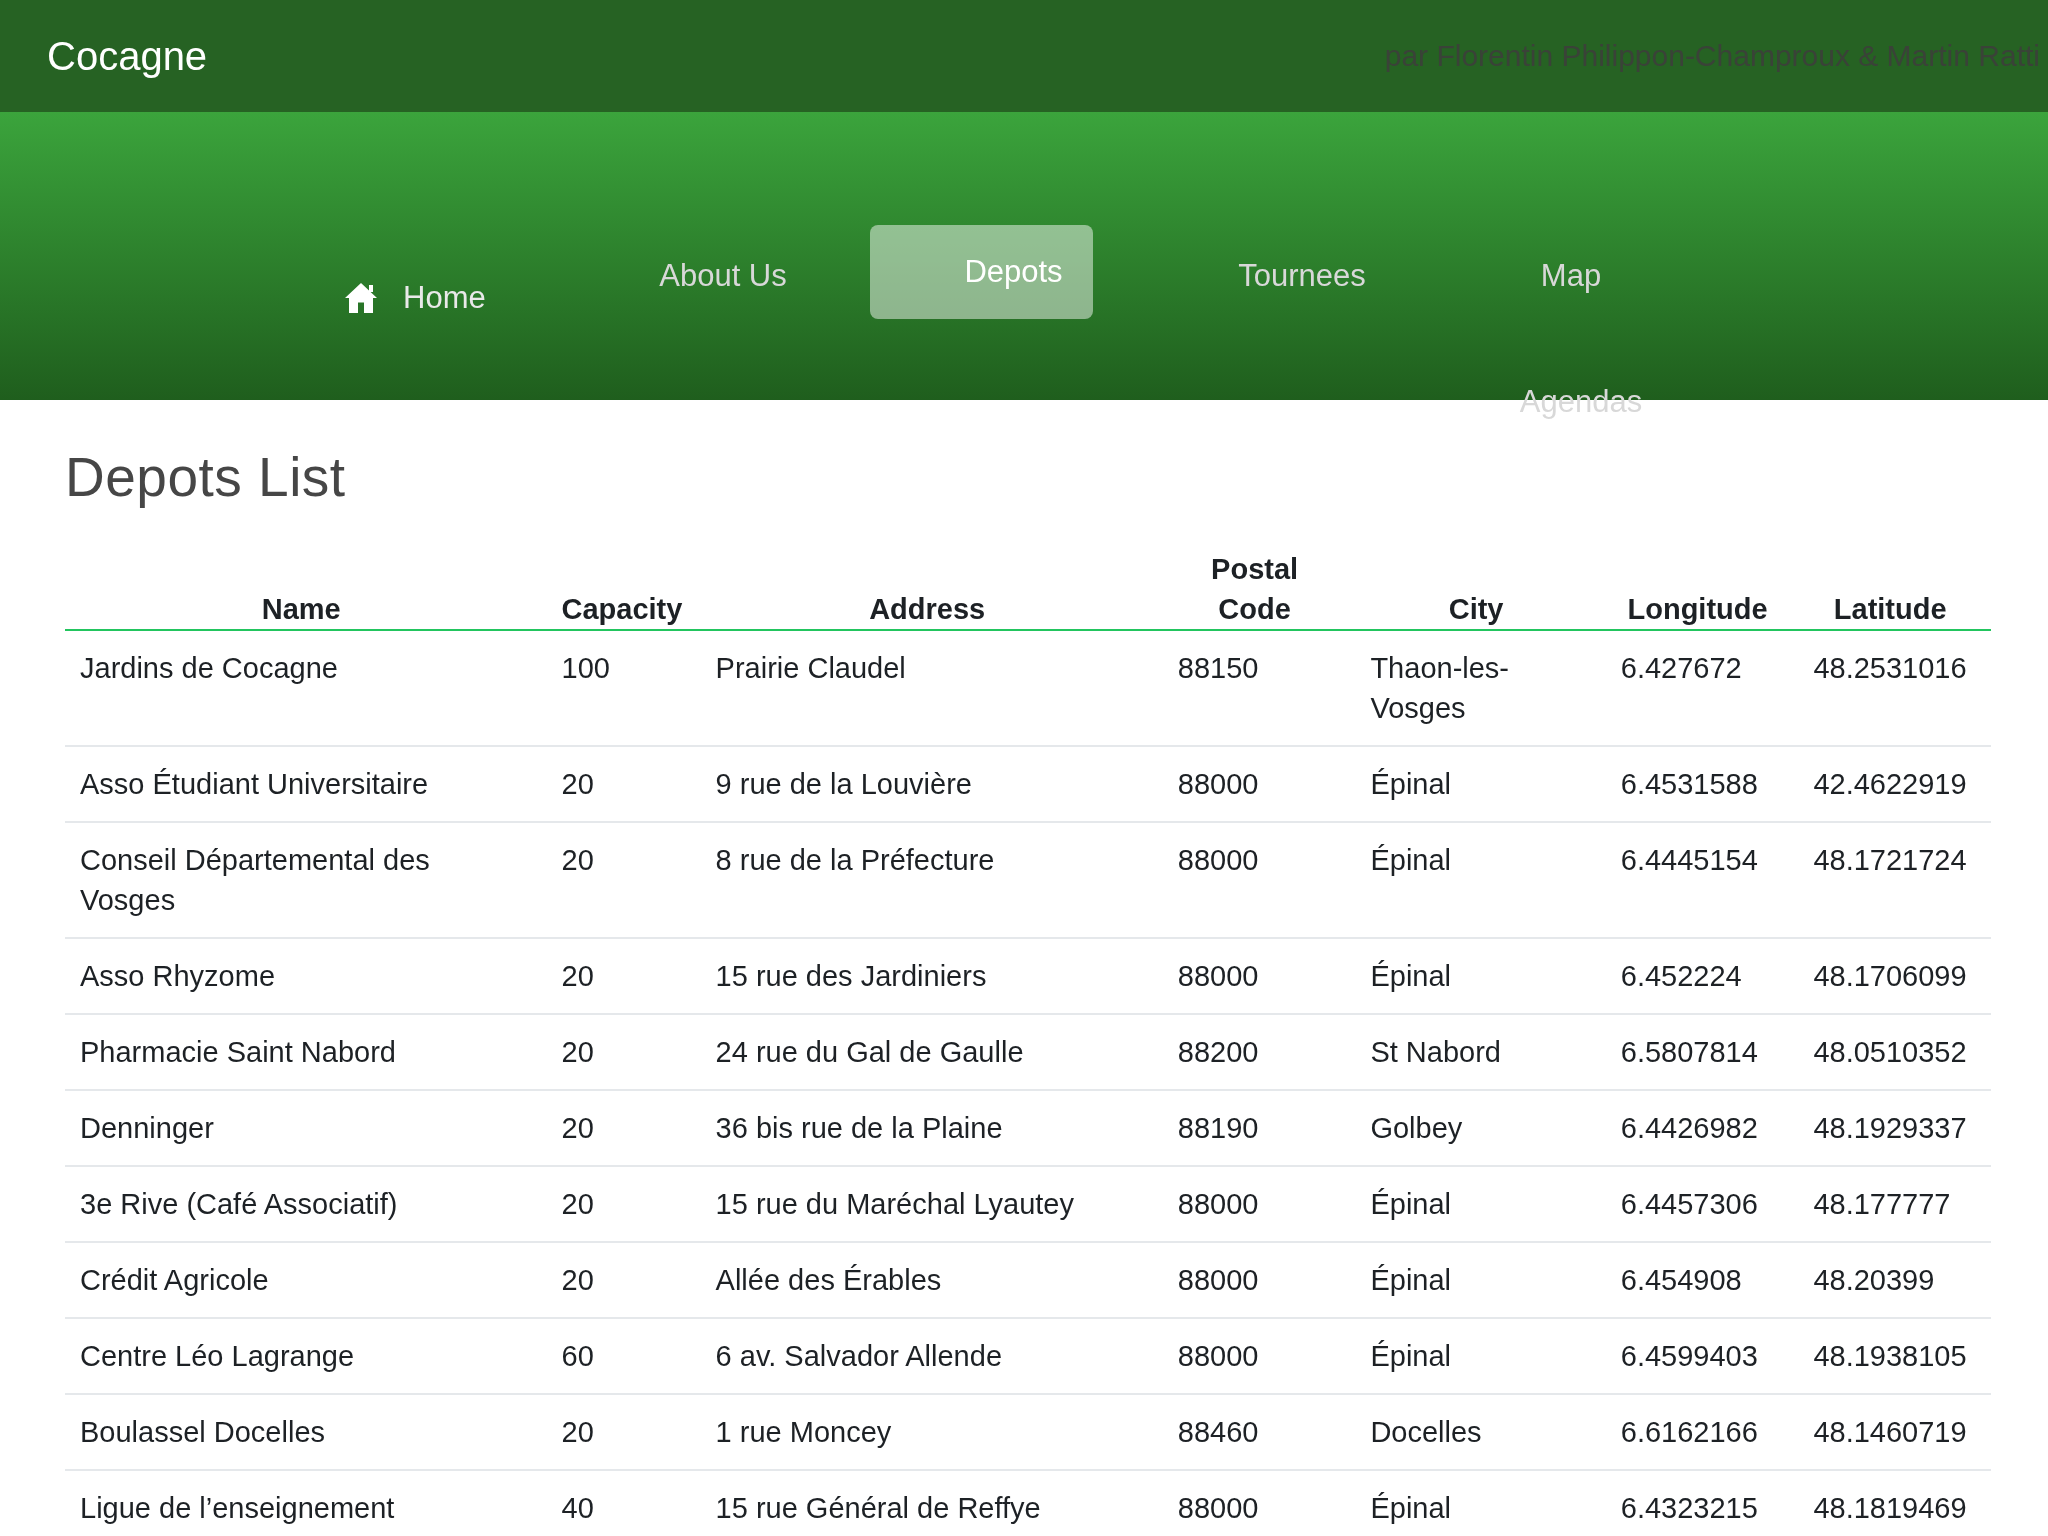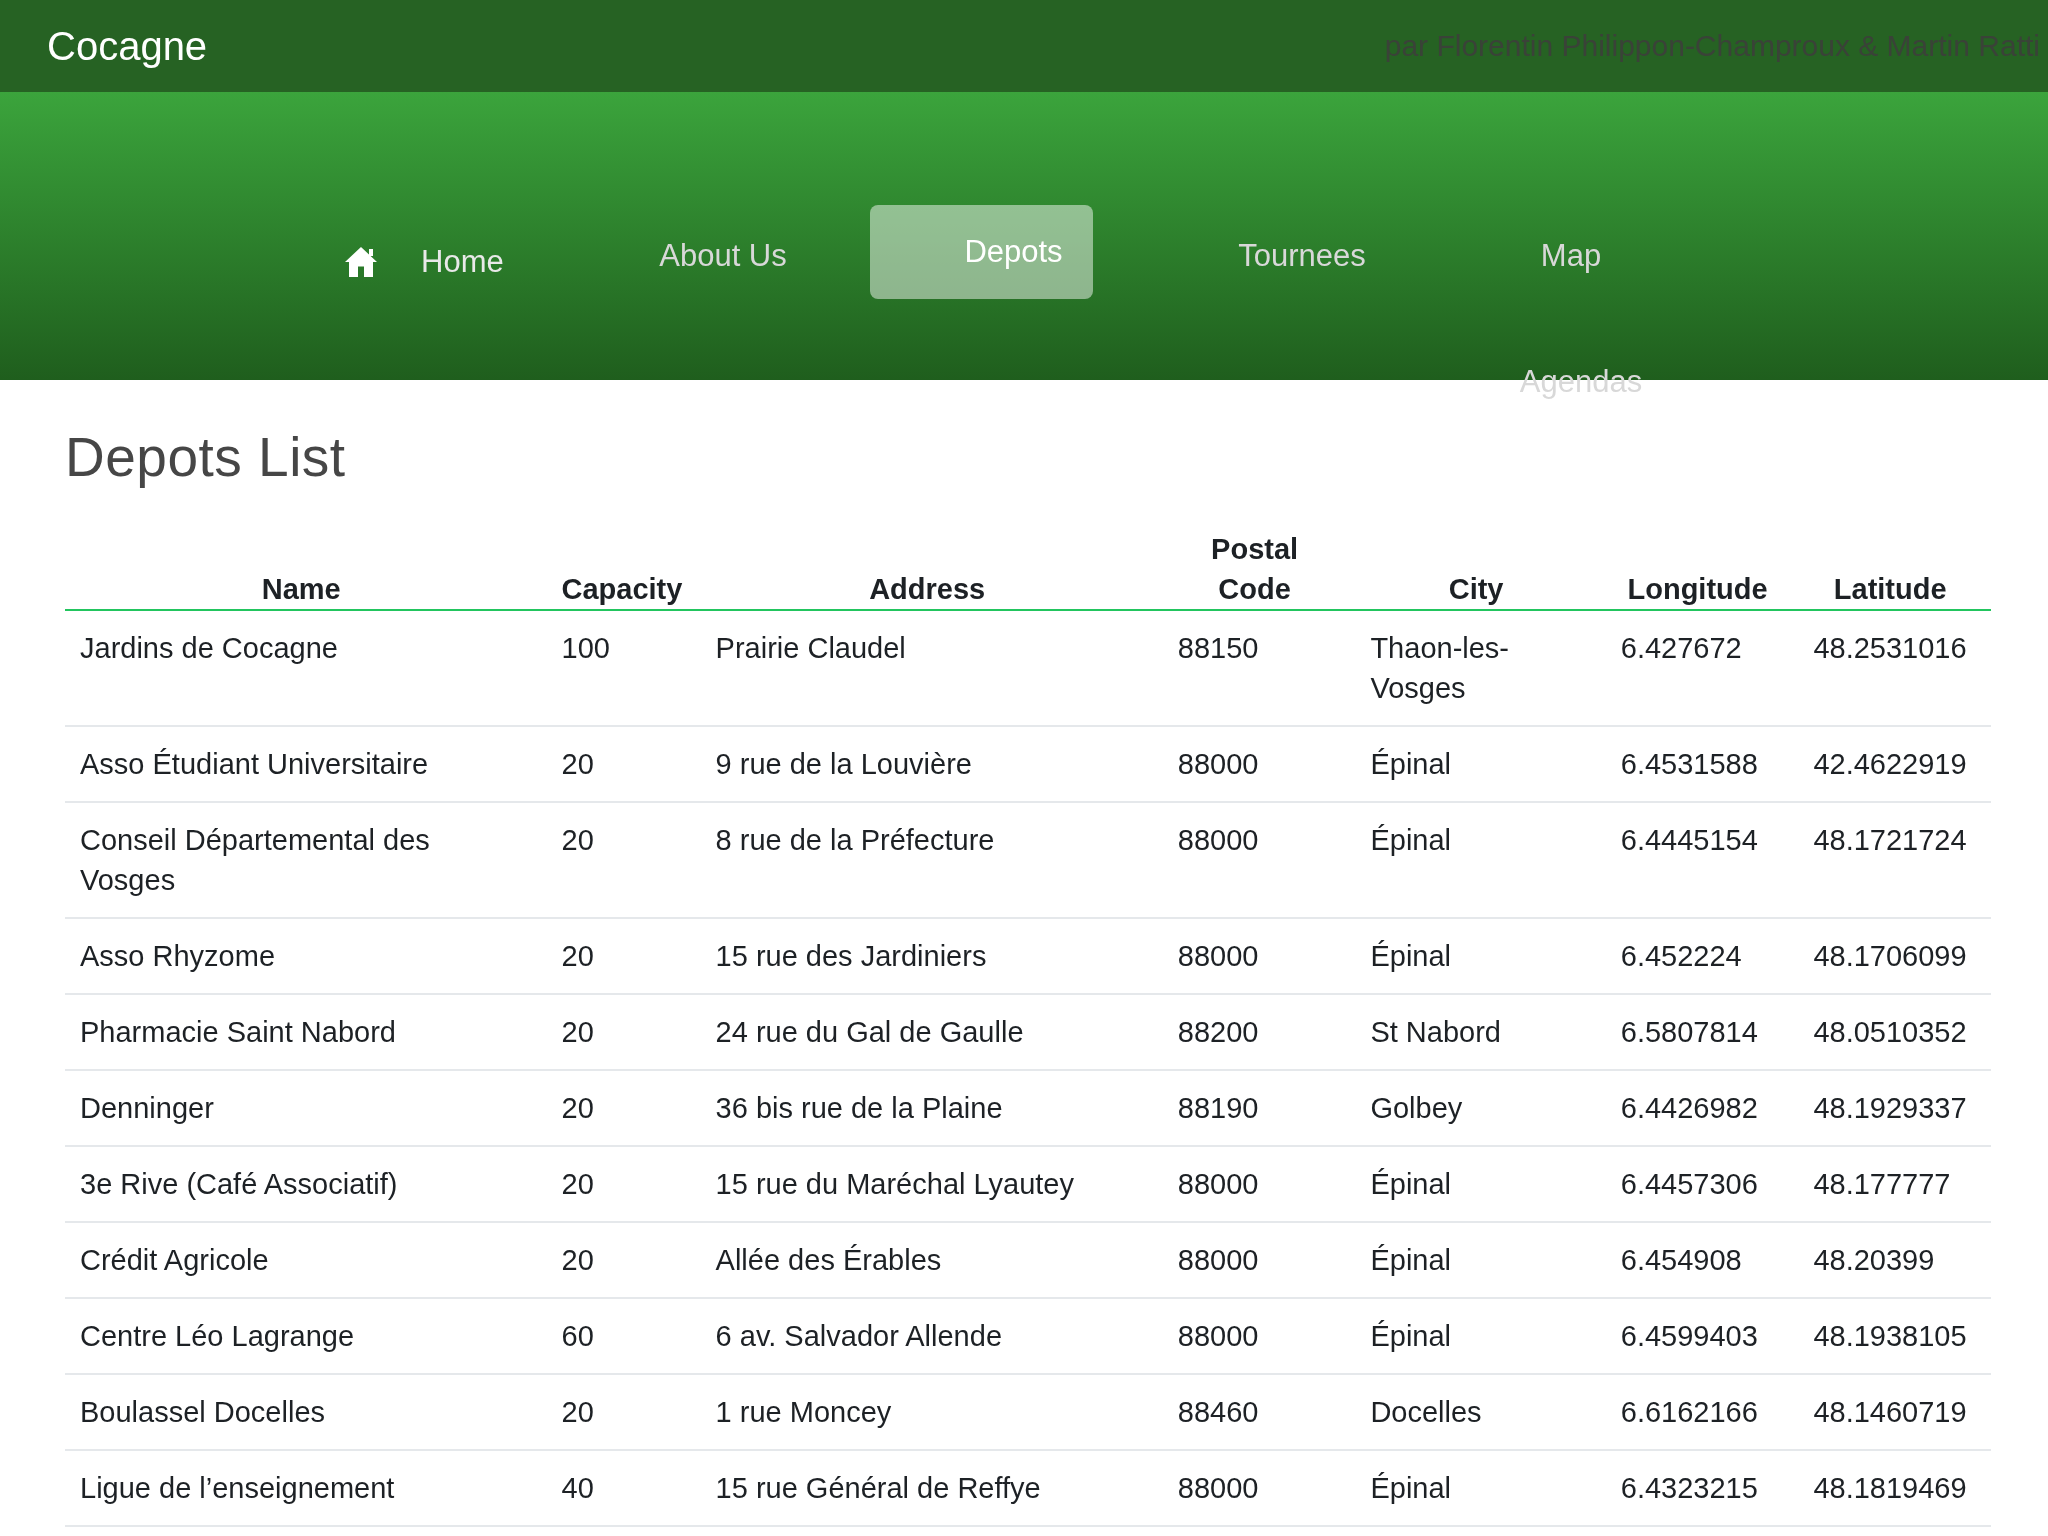--- a/index.html
+++ b/index.html
@@ -8,21 +8,21 @@
     width:2048px;
     height:1536px;
     overflow:hidden;
     font-family:"Liberation Sans","DejaVu Sans",sans-serif;
     background:#fff;
   }
 
   
   .topbar{
     position:relative;
-    height:92px;
+    height:112px;
     background:#266223;
   }
   .brand{
     position:absolute;
     left:47px;
     top:50%;
     transform:translateY(-50%);
     font-size:40px;
     color:#ffffff;
     text-decoration:none;
@@ -46,25 +46,25 @@
   .nav-link{
     position:absolute;
     font-size:31px;
     color:#d8d8d8;
     text-decoration:none;
     white-space:nowrap;
     transform:translateX(-50%);
   }
   .nav-home{
     left:343px;
-    top:152px;
+    top:168px;
     transform:none;
     display:flex;
     align-items:center;
-    gap:42px;
+    gap:24px;
     color:#e9e9e9;
   }
   .nav-home svg{display:block;}
   .nav-about{left:723px;top:146px;}
   .nav-depots{
     left:870px;
     top:113px;
     width:223px;
     height:94px;
     transform:none;

